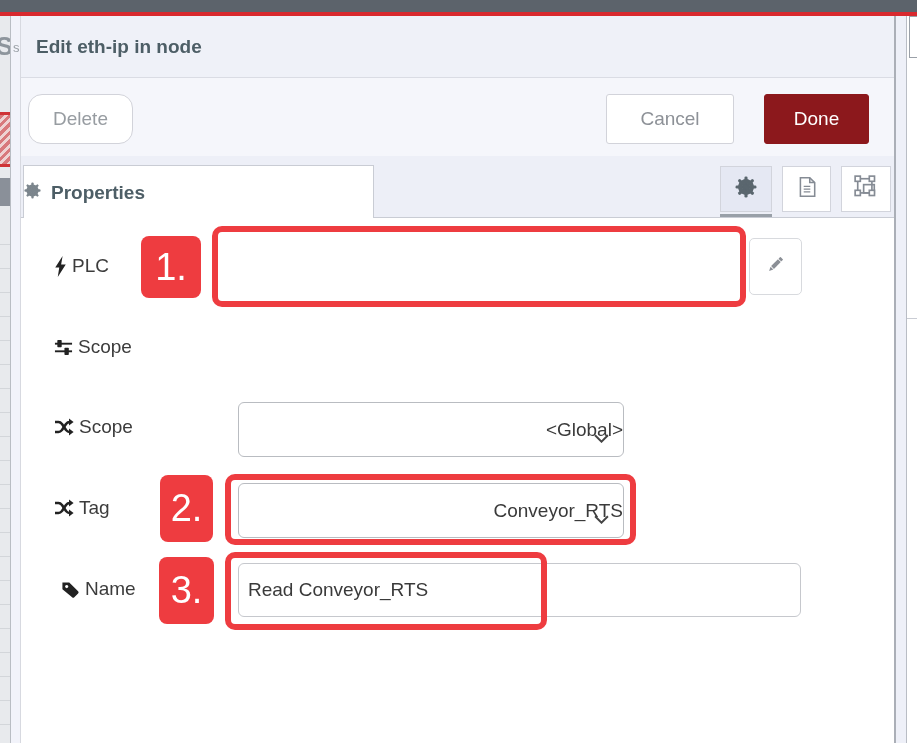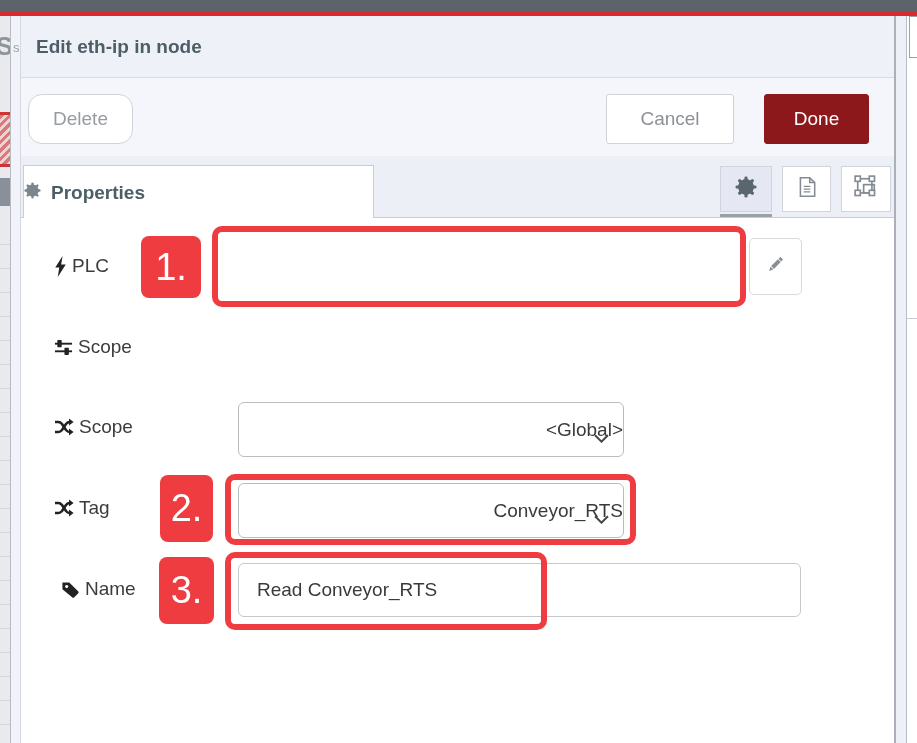--- a/index.html
+++ b/index.html
@@ -61,21 +61,21 @@
 
   .form-area { position:absolute; left:0; top:202px; width:874px; height:525px; background:#fff; }
 
   .f-label { position:absolute; display:flex; align-items:center; gap:5px; font-size:19px; color:#3c3c3c; }
   .f-label .ficon { color:#333; display:flex; }
 
   .sel { position:absolute; background:#fff; border:1px solid #b9bcc1; border-radius:6px;
       font-size:19px; color:#3a3a3a; display:flex; align-items:center; padding-left:20px; cursor:pointer; }
   .sel .chev { position:absolute; right:14px; top:50%; margin-top:-4px; }
   .txt-input { position:absolute; background:#fff; border:1px solid #c6c8cd; border-radius:6px;
-      font-family:"Liberation Sans",sans-serif; font-size:19px; color:#3a3a3a; padding-left:18px; }
+      font-family:"Liberation Sans",sans-serif; font-size:19px; color:#3a3a3a; padding-left:9px; }
   .pencil-btn { position:absolute; background:#fff; border:1px solid #d8dade; border-radius:5px;
       display:flex; align-items:center; justify-content:center; color:#8b8f96; cursor:pointer; }
 
   .badge { position:absolute; background:#ee3c40; border-radius:8px; color:#fff; font-size:38px;
       display:flex; align-items:center; justify-content:center; z-index:6; }
   .annot { position:absolute; border:6px solid #ee3c40; border-radius:10px; z-index:5; pointer-events:none; }
 </style>
 </head>
 <body>
 

